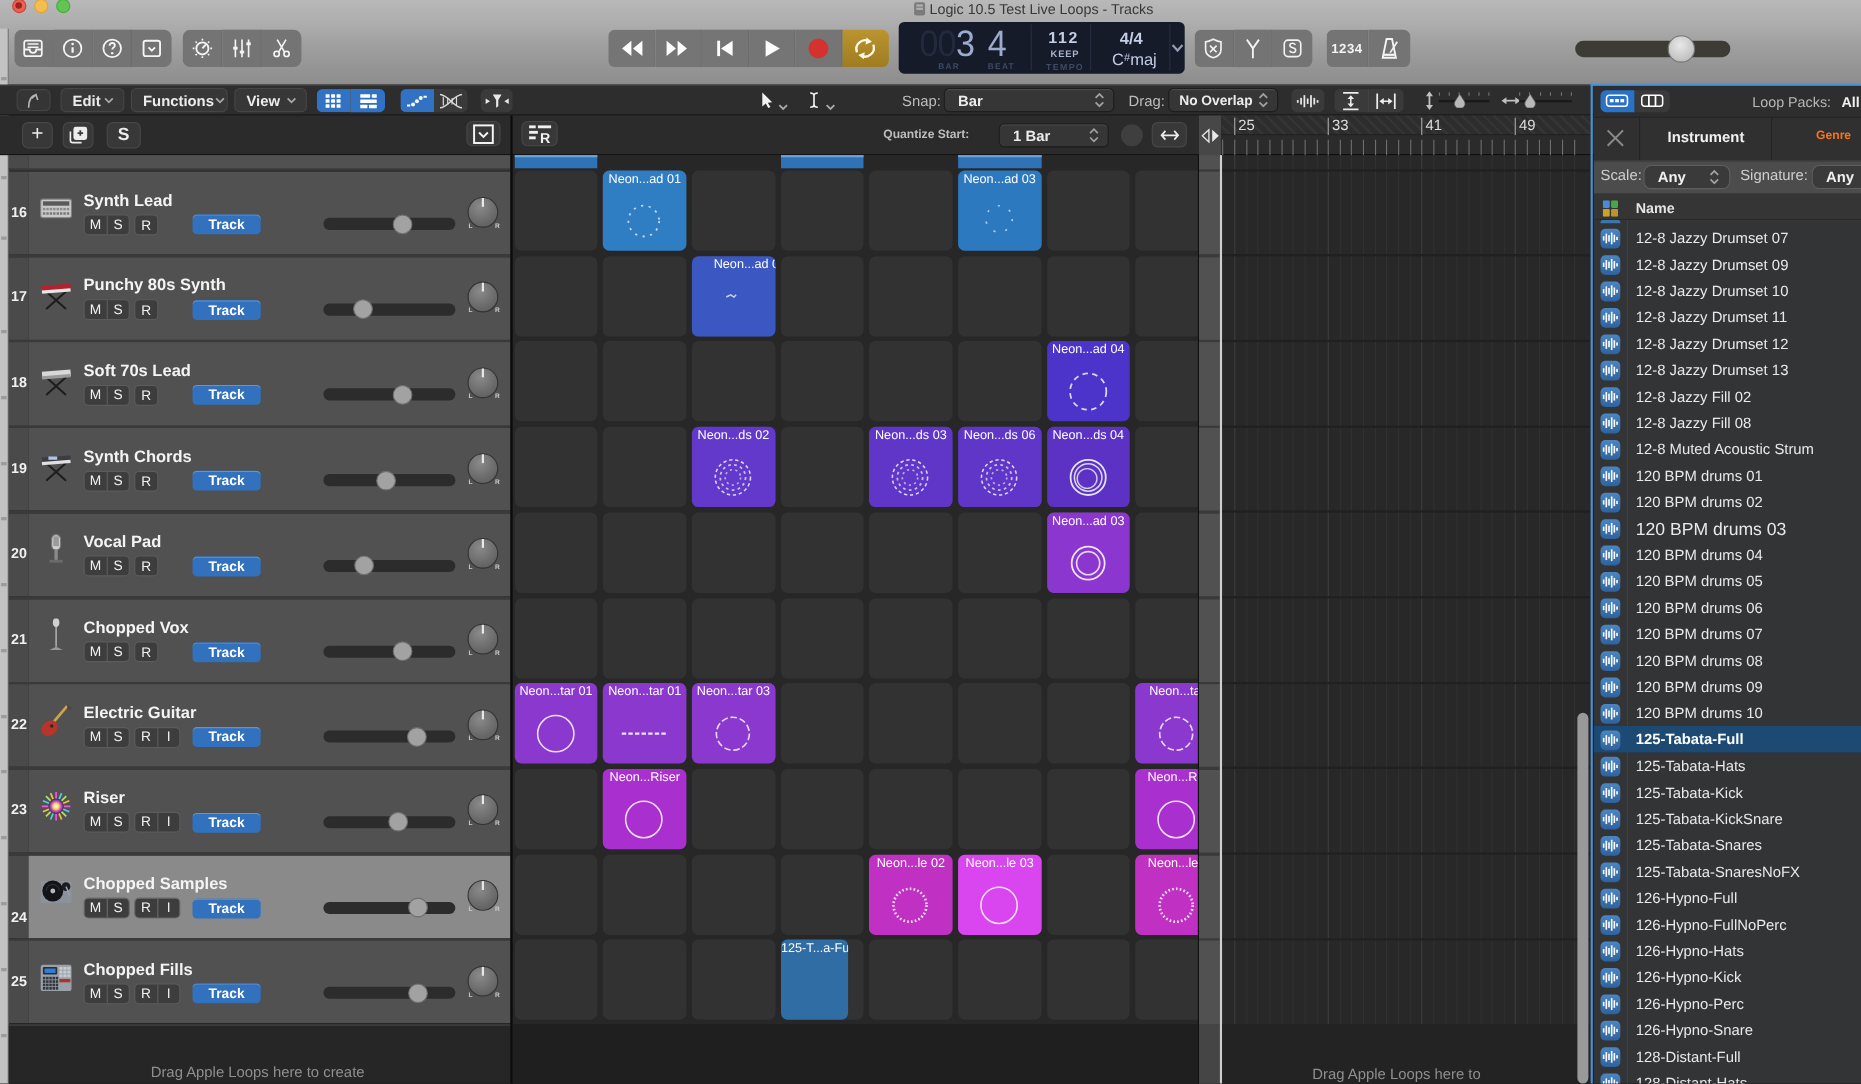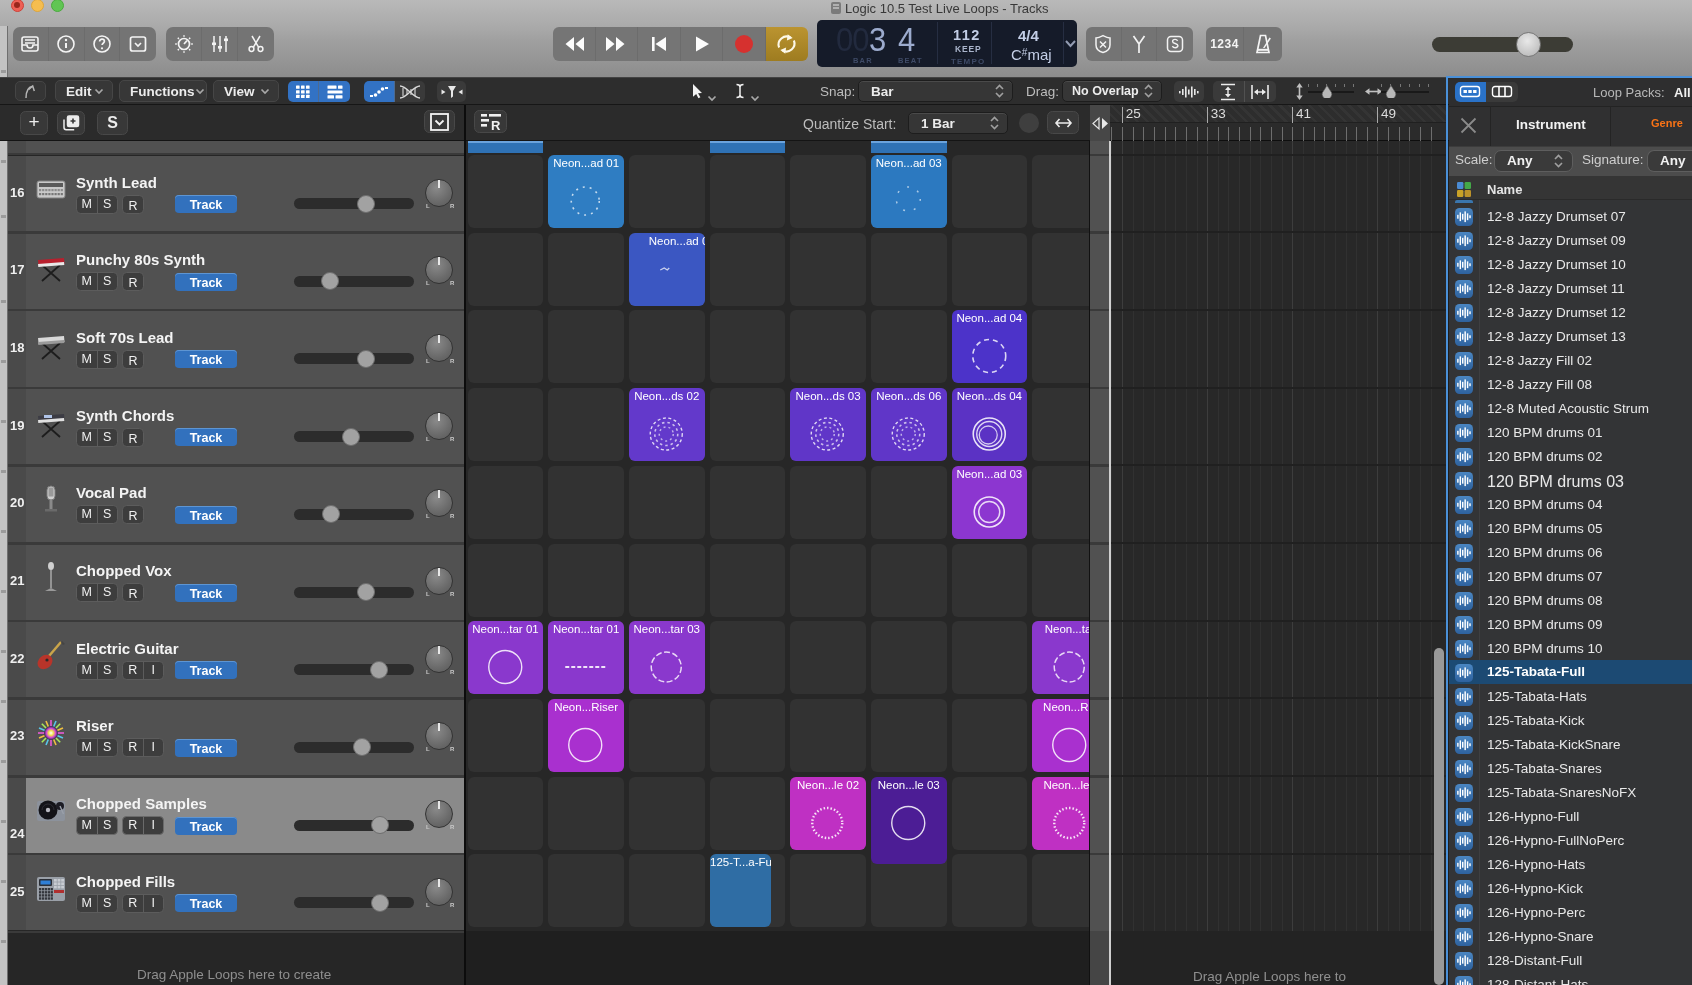--- a/index.html
+++ b/index.html
@@ -332,21 +332,21 @@
 <div class="abs" style="left:464px;top:105px;width:2px;height:36px;background:#0c0c0c;"></div>
 <div class="abs" style="left:474px;top:110px;width:33px;height:23px;background:#383838;border:1px solid #484848;border-radius:5.5px;display:flex;align-items:center;justify-content:center;">
       <svg width="22" height="20" viewBox="0 0 22 20" fill="#f0f0f0">
         <rect x="1" y="2" width="6" height="2.6"></rect>
         <rect x="9" y="2" width="12" height="2.6"></rect>
         <rect x="1" y="7" width="8" height="2.6"></rect>
         <rect x="1" y="12" width="6" height="2.6"></rect>
         <text x="11" y="18" font-size="13" font-weight="600" font-family="Liberation Sans">R</text>
       </svg>
     </div>
-<div class="txt" style="left:803px;top:116px;font-size:14px;color:#bdbdbd;font-weight:400;">Quantize Start:</div>
+<div class="txt" style="left:803px;top:116px;font-size:11px;color:#bdbdbd;font-weight:700;">Quantize Start:</div>
 <div class="abs" style="left:908px;top:112px;width:100px;height:22px;background:#363636;border:1px solid #1d1d1d;border-radius:5px;display:flex;align-items:center;justify-content:space-between;padding:0 7px 0 12px;box-shadow:inset 0 1px 0 #4a4a4a;">
       <span style="font-size:13.5px;font-weight:700;color:#ececec;white-space:nowrap;">1 Bar</span>
       <svg style="flex-shrink:0;" width="11" height="14" viewBox="0 0 11 14" fill="none" stroke="#a0a0a0" stroke-width="1.6">
         <path d="M2 5l3.5-3.5L9 5M2 9l3.5 3.5L9 9"></path>
       </svg>
     </div>
 <div class="abs" style="left:1019px;top:113px;width:20px;height:20px;border-radius:50%;background:#3f3f3f;"></div>
 <div class="abs" style="left:1047px;top:111px;width:32px;height:23px;background:#383838;border:1px solid #484848;border-radius:5.5px;display:flex;align-items:center;justify-content:center;">
       <svg width="19" height="12" viewBox="0 0 19 12" fill="none" stroke="#ececec" stroke-width="1.6">
         <path d="M2 6h15M5.5 2L2 6l3.5 4M13.5 2L17 6l-3.5 4"></path>
@@ -895,21 +895,21 @@
         <svg width="75.5" height="56" viewBox="0 0 75 56" style="position:absolute;top:15px;left:0;">
           <circle cx="37" cy="31" r="16.5" fill="none" stroke="#ffffffd8" stroke-width="1.4"></circle>
         </svg>
       </div>
 <div class="abs" style="left:324.3px;top:635.6px;width:75.5px;height:73px;background:#bf30c3;border-radius:6px;overflow:hidden;">
         <div style="position:absolute;top:2px;left:0;width:100%;text-align:center;font-size:11.5px;color:#fff;font-weight:400;white-space:nowrap;">Neon...le 02</div>
         <svg width="75.5" height="56" viewBox="0 0 75 56" style="position:absolute;top:15px;left:0;">
           <circle cx="37" cy="31" r="15" fill="none" stroke="#ffffffdd" stroke-width="2.4" stroke-dasharray="1.5 2"></circle>
         </svg>
       </div>
-<div class="abs" style="left:405.0px;top:635.6px;width:75.5px;height:87px;background:#4c1d95;border-radius:6px;overflow:hidden;">
+<div class="abs" style="left:405.0px;top:635.6px;width:75.5px;height:73px;background:#d946ef;border-radius:6px;overflow:hidden;">
         <div style="position:absolute;top:2px;left:0;width:100%;text-align:center;font-size:11.5px;color:#fff;font-weight:400;white-space:nowrap;">Neon...le 03</div>
         <svg width="75.5" height="56" viewBox="0 0 75 56" style="position:absolute;top:15px;left:0;">
           <circle cx="37" cy="31" r="16.5" fill="none" stroke="#ffffffd8" stroke-width="1.4"></circle>
         </svg>
       </div>
 <div class="abs" style="left:566.2px;top:635.6px;width:75.5px;height:73px;background:#bf30c3;border-radius:6px;overflow:hidden;">
         <div style="position:absolute;top:2px;left:0;width:100%;text-align:center;font-size:11.5px;color:#fff;font-weight:400;white-space:nowrap;">Neon...le (</div>
         <svg width="75.5" height="56" viewBox="0 0 75 56" style="position:absolute;top:15px;left:0;">
           <circle cx="37" cy="31" r="15" fill="none" stroke="#ffffffdd" stroke-width="2.4" stroke-dasharray="1.5 2"></circle>
         </svg>

